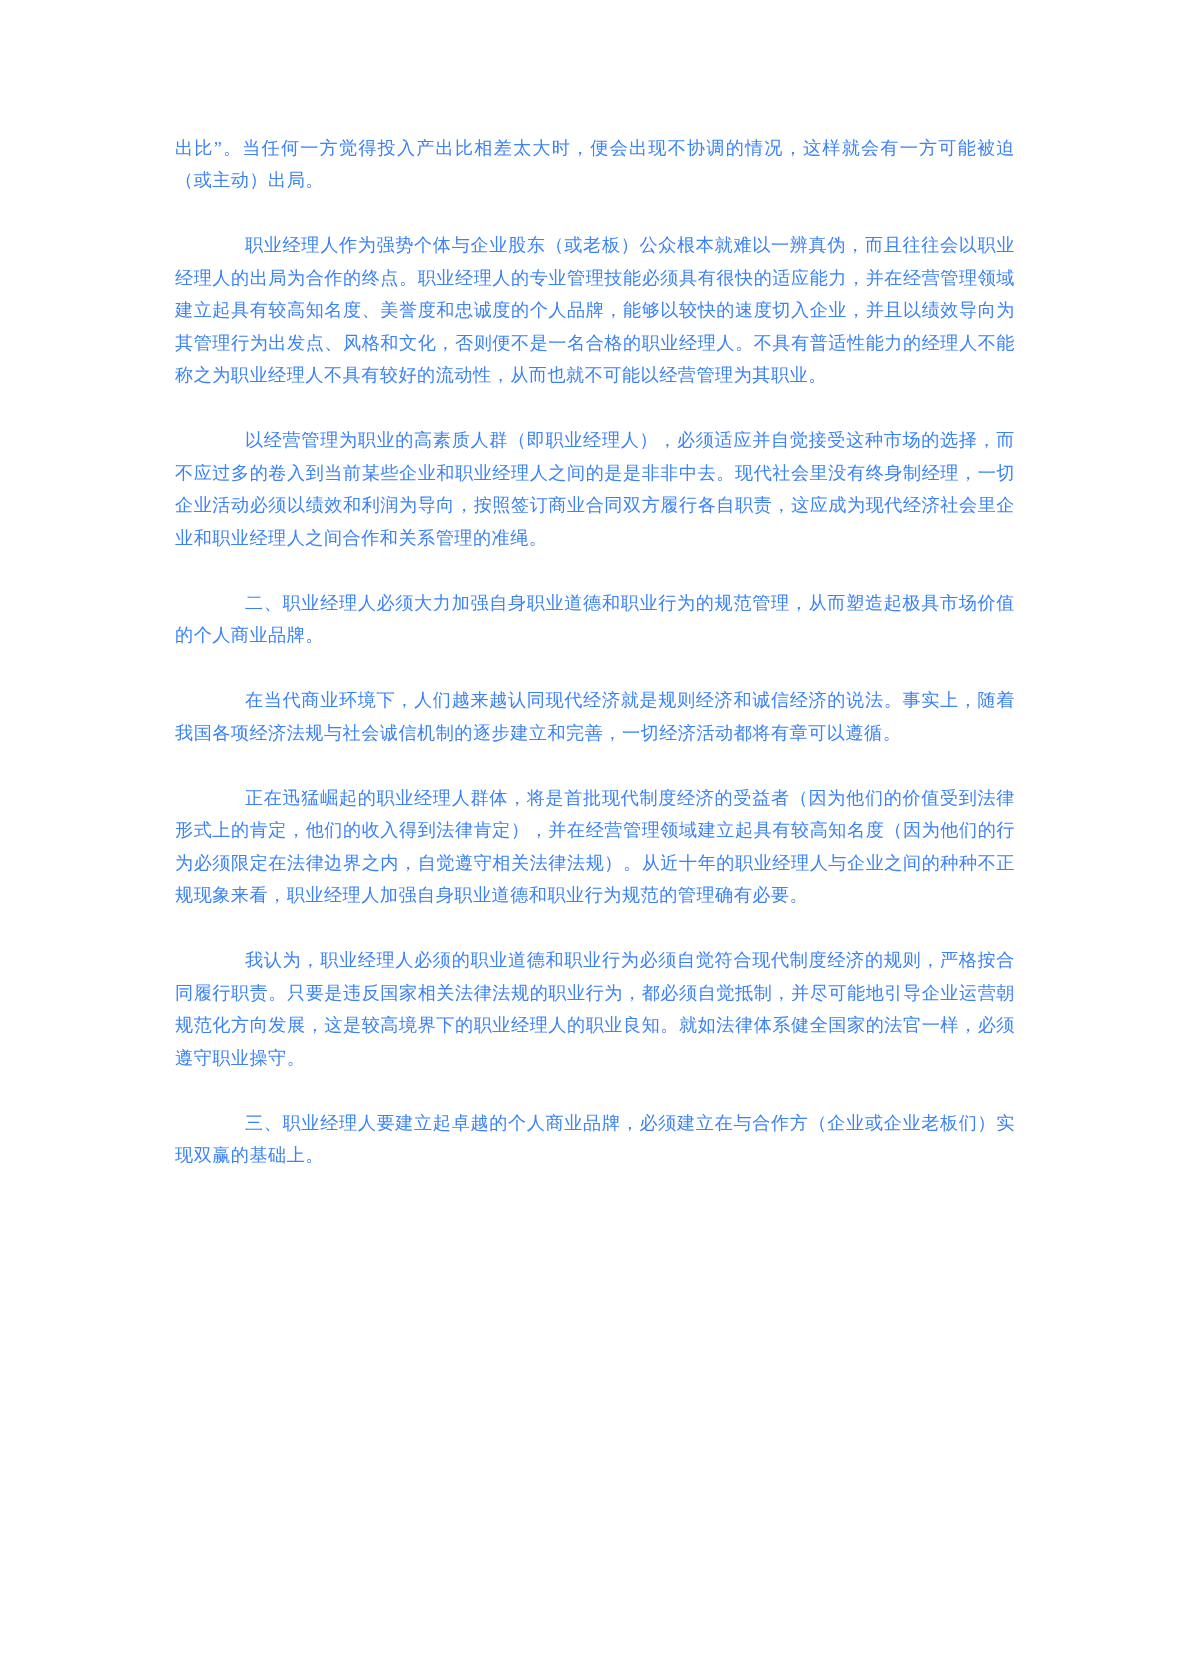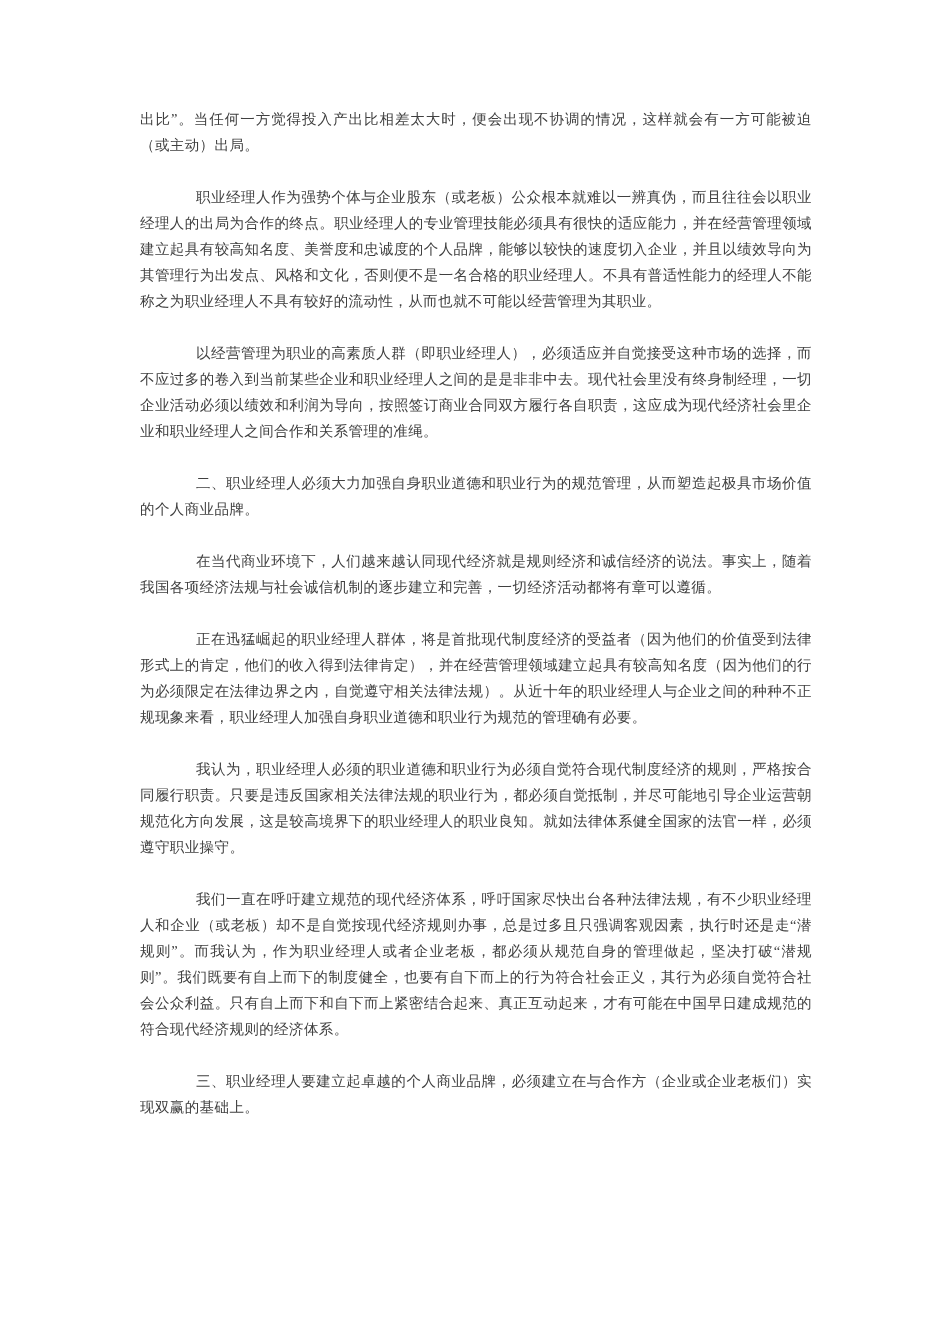--- a/index.html
+++ b/index.html
@@ -21,21 +21,21 @@
     padding: 106px 138px 80px 140px;
   }
   .content {
     width: 672px;
   }
   .para {
     margin: 0 0 26px 0;
     font-size: 14.5px;
     line-height: 26px;
     letter-spacing: 0.4px;
-    color: #404040;
+    color: #3b82f6;
     text-align: justify;
     text-justify: inter-ideograph;
     word-break: break-all;
     font-family: Liberation Serif, serif;
   }
   .para.indent {
     text-indent: 56px;
   }
   .para:last-child {
     margin-bottom: 0;
@@ -46,16 +46,15 @@
 
 <div class="page">
   <div class="content" id="paragraphs">
       <p class="para">出比”。当任何一方觉得投入产出比相差太大时，便会出现不协调的情况，这样就会有一方可能被迫（或主动）出局。</p>
       <p class="para indent">职业经理人作为强势个体与企业股东（或老板）公众根本就难以一辨真伪，而且往往会以职业经理人的出局为合作的终点。职业经理人的专业管理技能必须具有很快的适应能力，并在经营管理领域建立起具有较高知名度、美誉度和忠诚度的个人品牌，能够以较快的速度切入企业，并且以绩效导向为其管理行为出发点、风格和文化，否则便不是一名合格的职业经理人。不具有普适性能力的经理人不能称之为职业经理人不具有较好的流动性，从而也就不可能以经营管理为其职业。</p>
       <p class="para indent">以经营管理为职业的高素质人群（即职业经理人），必须适应并自觉接受这种市场的选择，而不应过多的卷入到当前某些企业和职业经理人之间的是是非非中去。现代社会里没有终身制经理，一切企业活动必须以绩效和利润为导向，按照签订商业合同双方履行各自职责，这应成为现代经济社会里企业和职业经理人之间合作和关系管理的准绳。</p>
       <p class="para indent">二、职业经理人必须大力加强自身职业道德和职业行为的规范管理，从而塑造起极具市场价值的个人商业品牌。</p>
       <p class="para indent">在当代商业环境下，人们越来越认同现代经济就是规则经济和诚信经济的说法。事实上，随着我国各项经济法规与社会诚信机制的逐步建立和完善，一切经济活动都将有章可以遵循。</p>
       <p class="para indent">正在迅猛崛起的职业经理人群体，将是首批现代制度经济的受益者（因为他们的价值受到法律形式上的肯定，他们的收入得到法律肯定），并在经营管理领域建立起具有较高知名度（因为他们的行为必须限定在法律边界之内，自觉遵守相关法律法规）。从近十年的职业经理人与企业之间的种种不正规现象来看，职业经理人加强自身职业道德和职业行为规范的管理确有必要。</p>
       <p class="para indent">我认为，职业经理人必须的职业道德和职业行为必须自觉符合现代制度经济的规则，严格按合同履行职责。只要是违反国家相关法律法规的职业行为，都必须自觉抵制，并尽可能地引导企业运营朝规范化方向发展，这是较高境界下的职业经理人的职业良知。就如法律体系健全国家的法官一样，必须遵守职业操守。</p>
-      <p class="para indent">我们一直在呼吁建立规范的现代经济体系，呼吁国家尽快出台各种法律法规，有不少职业经理人和企业（或老板）却不是自觉按现代经济规则办事，总是过多且只强调客观因素，执行时还是走“潜规则”。而我认为，作为职业经理人或者企业老板，都必须从规范自身的管理做起，坚决打破“潜规则”。我们既要有自上而下的制度健全，也要有自下而上的行为符合社会正义，其行为必须自觉符合社会公众利益。只有自上而下和自下而上紧密结合起来、真正互动起来，才有可能在中国早日建成规范的符合现代经济规则的经济体系。</p>
       <p class="para indent">三、职业经理人要建立起卓越的个人商业品牌，必须建立在与合作方（企业或企业老板们）实现双赢的基础上。</p>
     </div>
 </div>
 
 </body></html>

